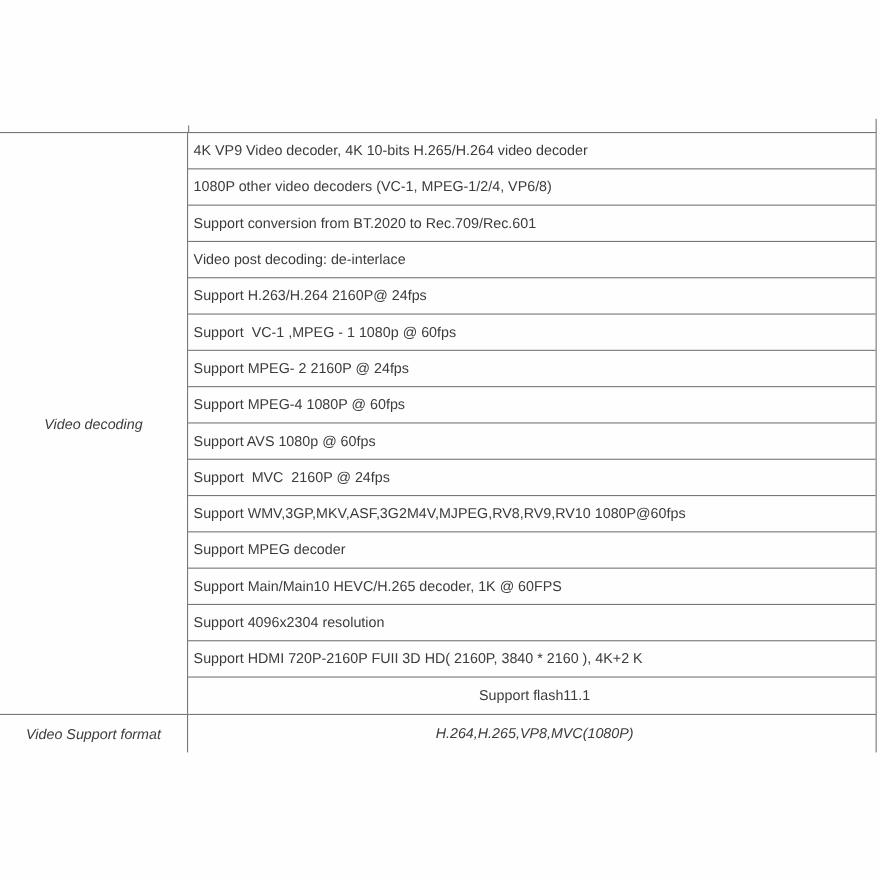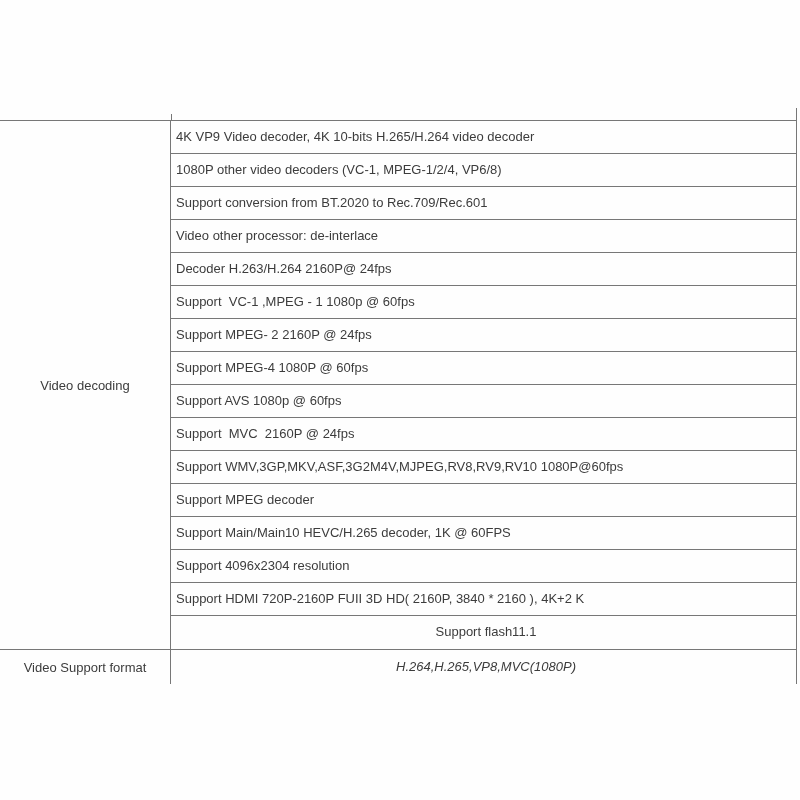--- a/index.html
+++ b/index.html
@@ -38,20 +38,21 @@
   }
   .label-cell {
     flex: 0 0 171px;
     width: 171px;
     border-right: 1px solid var(--bc);
     display: flex;
     align-items: center;
     justify-content: center;
     text-align: right;
     font-size: 13px;
+    font-style: italic;
   }
   .rows {
     flex: 1 1 auto;
     border-right: 1px solid var(--bc);
     min-width: 0;
   }
   .row {
     height: 33px;
     line-height: 32px;
     padding-left: 5px;
@@ -90,22 +91,22 @@
 
 <div class="page">
   <div class="spec-table">
 
     <div class="section section-video-decoding">
       <div class="label-cell">Video decoding</div>
       <div class="rows">
           <div class="row">4K VP9 Video decoder, 4K 10-bits H.265/H.264 video decoder</div>
           <div class="row">1080P other video decoders (VC-1, MPEG-1/2/4, VP6/8)</div>
           <div class="row">Support conversion from BT.2020 to Rec.709/Rec.601</div>
-          <div class="row">Video other processor: de-interlace</div>
-          <div class="row">Decoder H.263/H.264 2160P@ 24fps</div>
+          <div class="row">Video post decoding: de-interlace</div>
+          <div class="row">Support H.263/H.264 2160P@ 24fps</div>
           <div class="row">Support  VC-1 ,MPEG - 1 1080p @ 60fps</div>
           <div class="row">Support MPEG- 2 2160P @ 24fps</div>
           <div class="row">Support MPEG-4 1080P @ 60fps</div>
           <div class="row">Support AVS 1080p @ 60fps</div>
           <div class="row">Support  MVC  2160P @ 24fps</div>
           <div class="row">Support WMV,3GP,MKV,ASF,3G2M4V,MJPEG,RV8,RV9,RV10 1080P@60fps</div>
           <div class="row">Support MPEG decoder</div>
           <div class="row">Support Main/Main10 HEVC/H.265 decoder, 1K @ 60FPS</div>
           <div class="row">Support 4096x2304 resolution</div>
           <div class="row">Support HDMI 720P-2160P FUII 3D HD( 2160P, 3840 * 2160 ), 4K+2 K</div>

